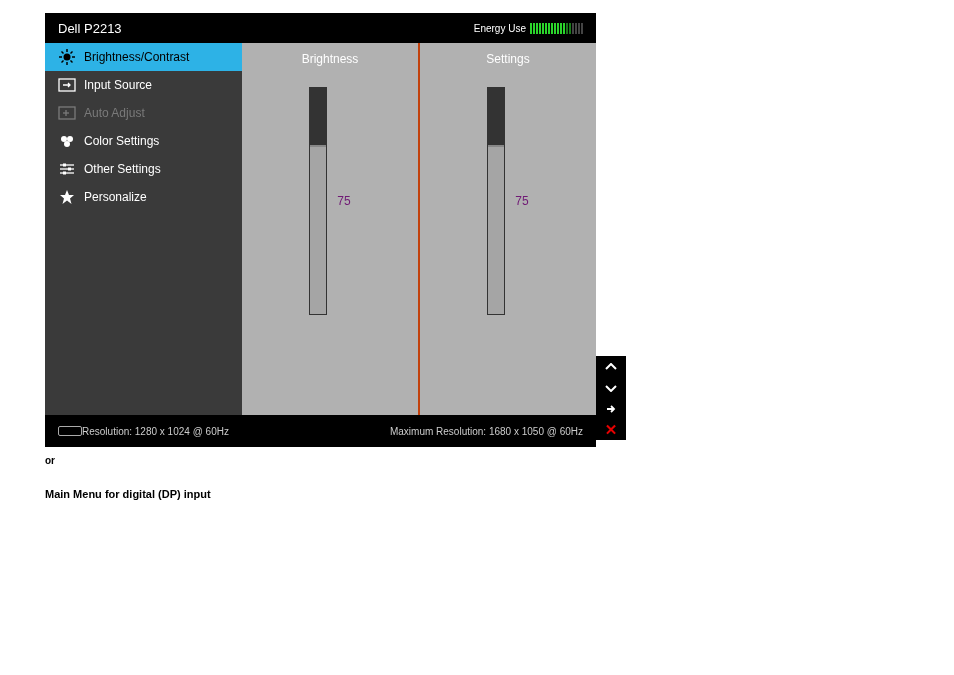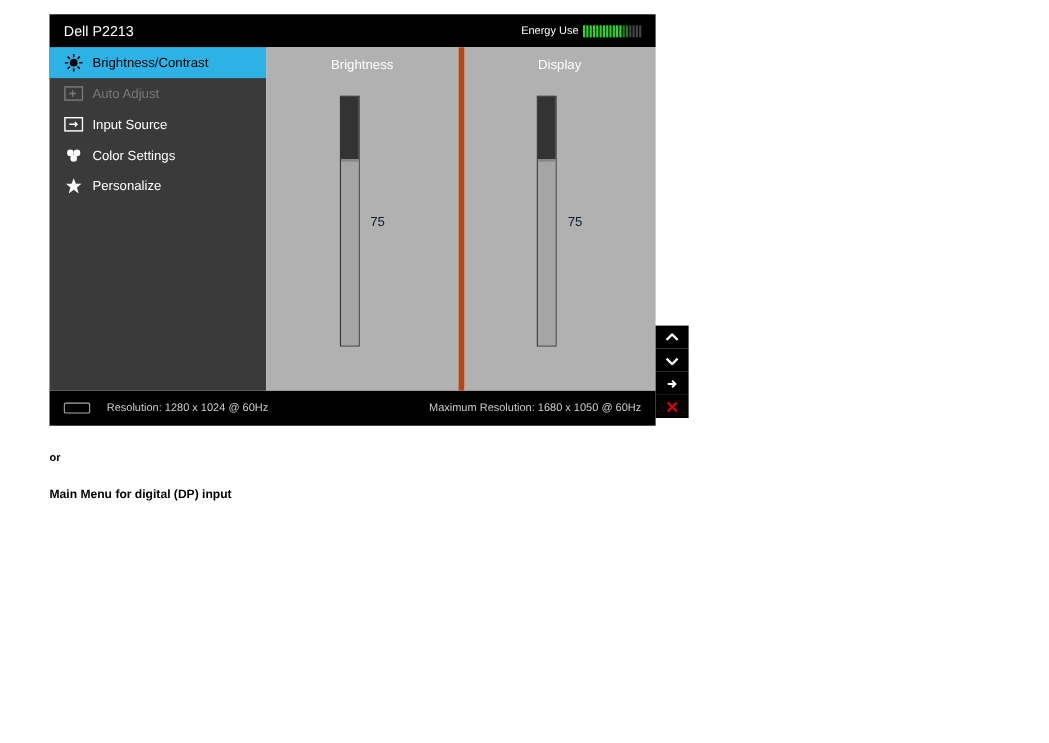--- a/index.html
+++ b/index.html
@@ -34,21 +34,21 @@
     .energy-bars {
       display: flex;
       gap: 1px;
     }
     .energy-bars span {
       width: 2px;
       height: 11px;
     }
     .main-area {
       display: flex;
-      height: 312px;
+      height: 372px;
       justify-content: center;
     }
     .menu {
       width: 197px;
       background: #3a3a3a;
     }
     .menu-item {
       height: 28px;
       display: flex;
       align-items: center;
@@ -78,21 +78,21 @@
       display: flex;
     }
     .panel {
       flex: 1;
       display: flex;
       flex-direction: column;
       align-items: center;
       position: relative;
     }
     .panel:first-child {
-      border-right: 5px solid #c2410c;
+      border-right: 2px solid #c2410c;
     }
     .panel-label {
       color: #fff;
       font-size: 12px;
       margin-top: 9px;
     }
     .slider-container {
       margin-top: 20px;
       display: flex;
       align-items: center;
@@ -108,38 +108,37 @@
     .slider-empty {
       background: #333;
       flex: 0 0 25%;
     }
     .slider-fill {
       background: #a5a5a5;
       border-top: 2px solid #888;
       flex: 1;
     }
     .slider-value {
-      color: #0f172a;
+      color: #701a75;
       font-size: 12px;
       margin-left: 10px;
     }
     .footer {
       background: #000;
       color: #ccc;
       height: 32px;
       display: flex;
       align-items: center;
       font-size: 10px;
       padding: 0 13px;
       justify-content: space-between;
     }
     .footer-left {
       display: flex;
       align-items: center;
-      gap: 15px;
     }
     .port-icon {
       width: 24px;
       height: 10px;
       border: 1px solid #aaa;
       border-radius: 2px;
       position: relative;
     }
     .side-buttons {
       position: absolute;
@@ -158,21 +157,21 @@
       color: #fff;
       font-size: 13px;
     }
     .side-btn.close {
       color: #e60000;
       font-weight: bold;
       font-size: 15px;
     }
     .caption {
       margin-left: 45px;
-      margin-top: 24px;
+      margin-top: 8px;
       font-size: 10px;
       font-weight: bold;
     }
     .caption2 {
       margin-left: 45px;
       margin-top: 22px;
       font-size: 11px;
       font-weight: bold;
     }
   </style>
@@ -222,48 +221,61 @@
                 <line x1="14" y1="9" x2="17" y2="9"></line>
                 <line x1="3.5" y1="3.5" x2="5.5" y2="5.5"></line>
                 <line x1="12.5" y1="12.5" x2="14.5" y2="14.5"></line>
                 <line x1="3.5" y1="14.5" x2="5.5" y2="12.5"></line>
                 <line x1="12.5" y1="5.5" x2="14.5" y2="3.5"></line>
               </g>
             </svg>
         </span>
         <span>Brightness/Contrast</span>
       </div>
+      <div class="menu-item">
+        <span class="menu-icon">
+          <svg width="18" height="14" viewBox="0 0 18 14">
+              <rect x="1" y="1" width="16" height="12" fill="none" stroke="#fff" stroke-width="1.3"></rect>
+              <path d="M5 7 L12 7 M10 5 L12 7 L10 9" fill="none" stroke="#fff" stroke-width="1.3"></path>
+            </svg>
+        </span>
+        <span>Input Source</span>
+      </div>
       <div class="menu-item disabled">
         <span class="menu-icon">
           <svg width="18" height="14" viewBox="0 0 18 14">
               <rect x="1" y="1" width="16" height="12" fill="none" stroke="#7a7a7a" stroke-width="1.3"></rect>
               <line x1="5" y1="7" x2="11" y2="7" stroke="#7a7a7a" stroke-width="1.3"></line>
               <line x1="8" y1="4" x2="8" y2="10" stroke="#7a7a7a" stroke-width="1.3"></line>
             </svg>
         </span>
         <span>Auto Adjust</span>
       </div>
       <div class="menu-item">
         <span class="menu-icon">
           <svg width="18" height="14" viewBox="0 0 18 14">
-              <rect x="1" y="1" width="16" height="12" fill="none" stroke="#fff" stroke-width="1.3"></rect>
-              <path d="M5 7 L12 7 M10 5 L12 7 L10 9" fill="none" stroke="#fff" stroke-width="1.3"></path>
-            </svg>
-        </span>
-        <span>Input Source</span>
-      </div>
-      <div class="menu-item">
-        <span class="menu-icon">
-          <svg width="18" height="14" viewBox="0 0 18 14">
               <circle cx="6" cy="5" r="3" fill="#fff"></circle>
               <circle cx="12" cy="5" r="3" fill="#fff"></circle>
               <circle cx="9" cy="10" r="3" fill="#fff"></circle>
             </svg>
         </span>
         <span>Color Settings</span>
+      </div>
+      <div class="menu-item">
+        <span class="menu-icon">
+          <svg width="18" height="14" viewBox="0 0 18 14">
+              <line x1="2" y1="3" x2="16" y2="3" stroke="#fff" stroke-width="1.3"></line>
+              <line x1="2" y1="7" x2="16" y2="7" stroke="#fff" stroke-width="1.3"></line>
+              <line x1="2" y1="11" x2="16" y2="11" stroke="#fff" stroke-width="1.3"></line>
+              <rect x="5" y="1.5" width="3" height="3" fill="#fff"></rect>
+              <rect x="10" y="5.5" width="3" height="3" fill="#fff"></rect>
+              <rect x="5" y="9.5" width="3" height="3" fill="#fff"></rect>
+            </svg>
+        </span>
+        <span>Other Settings</span>
       </div>
       <div class="menu-item">
         <span class="menu-icon">
           <svg width="16" height="16" viewBox="0 0 16 16">
               <path d="M8 1 L10 6 L15 6 L11 9.5 L12.5 15 L8 11.5 L3.5 15 L5 9.5 L1 6 L6 6 Z" fill="#fff"></path>
             </svg>
         </span>
         <span>Personalize</span>
       </div>
     </div>
@@ -273,21 +285,21 @@
         <div class="panel-label">Brightness</div>
         <div class="slider-container">
           <div class="slider">
             <div class="slider-empty"></div>
             <div class="slider-fill"></div>
           </div>
           <span class="slider-value">75</span>
         </div>
       </div>
       <div class="panel">
-        <div class="panel-label">Display</div>
+        <div class="panel-label">Settings</div>
         <div class="slider-container">
           <div class="slider">
             <div class="slider-empty"></div>
             <div class="slider-fill"></div>
           </div>
           <span class="slider-value">75</span>
         </div>
       </div>
     </div>
 

